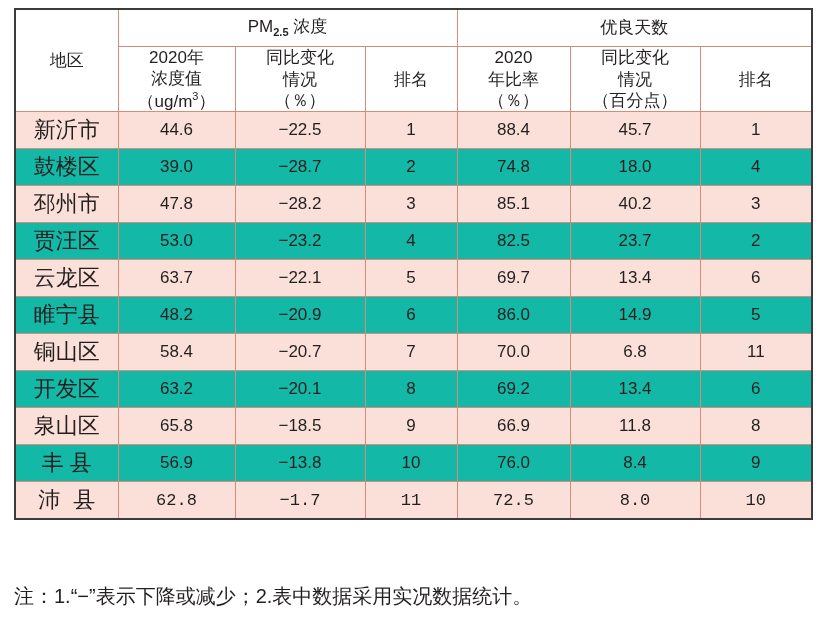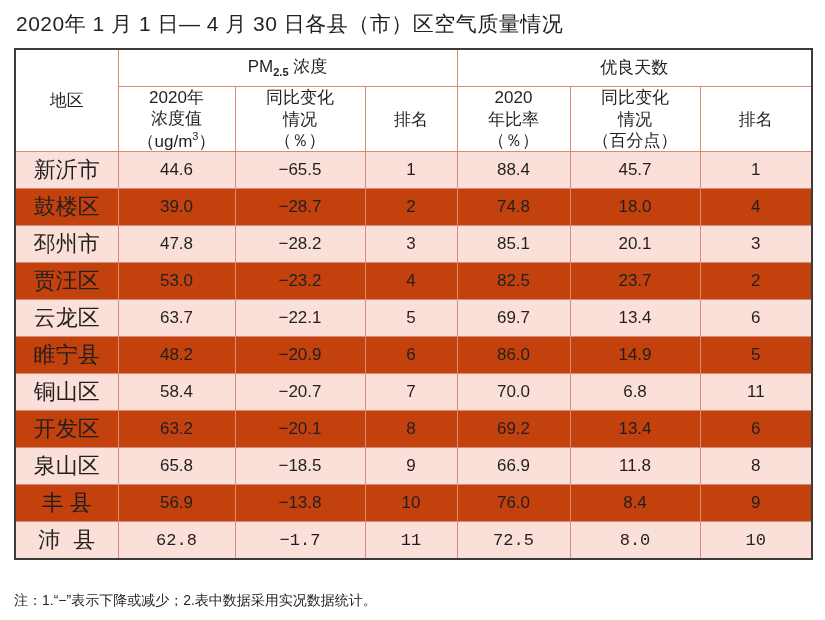--- a/index.html
+++ b/index.html
@@ -78,47 +78,46 @@
     font-size: 18px;
   }
   tbody tr td {
     height: 36px;
     font-size: 17px;
   }
   tr.odd td {
     background: #fae0d8;
   }
   tr.even td {
-    background: #c2410c;
+    background: #14b8a6;
   }
   tr.odd td.region, tr.even td.region {
     font-size: 22px;
   }
   .note {
     position: absolute;
     left: 14px;
     bottom: 10px;
-    font-size: 14px;
+    font-size: 20px;
     color: #231f20;
     white-space: nowrap;
   }
   .col-region { width: 103px; }
   .col-a { width: 117px; }
   .col-b { width: 130px; }
   .col-c { width: 92px; }
   .col-d { width: 113px; }
   .col-e { width: 130px; }
   .col-f { width: 112px; }
 </style>
 </head>
 <body>
 
 <div class="page">
 
-  <div class="title">2020年 1 月 1 日— 4 月 30 日各县（市）区空气质量情况</div>
 
   <table class="grid">
     <colgroup>
       <col class="col-region">
       <col class="col-a">
       <col class="col-b">
       <col class="col-c">
       <col class="col-d">
       <col class="col-e">
       <col class="col-f">
@@ -153,42 +152,42 @@
           <div>情况</div>
           <div>（百分点）</div>
         </td>
         <td class="hdr outer-right">排名</td>
       </tr>
     </thead>
     <tbody>
       <tr class="odd">
         <td class="region outer-left">新沂市</td>
         <td>44.6</td>
-        <td>−65.5</td>
+        <td>−22.5</td>
         <td>1</td>
         <td>88.4</td>
         <td>45.7</td>
         <td class="outer-right">1</td>
       </tr>
       <tr class="even">
         <td class="region outer-left">鼓楼区</td>
         <td>39.0</td>
         <td>−28.7</td>
         <td>2</td>
         <td>74.8</td>
         <td>18.0</td>
         <td class="outer-right">4</td>
       </tr>
       <tr class="odd">
         <td class="region outer-left">邳州市</td>
         <td>47.8</td>
         <td>−28.2</td>
         <td>3</td>
         <td>85.1</td>
-        <td>20.1</td>
+        <td>40.2</td>
         <td class="outer-right">3</td>
       </tr>
       <tr class="even">
         <td class="region outer-left">贾汪区</td>
         <td>53.0</td>
         <td>−23.2</td>
         <td>4</td>
         <td>82.5</td>
         <td>23.7</td>
         <td class="outer-right">2</td>

